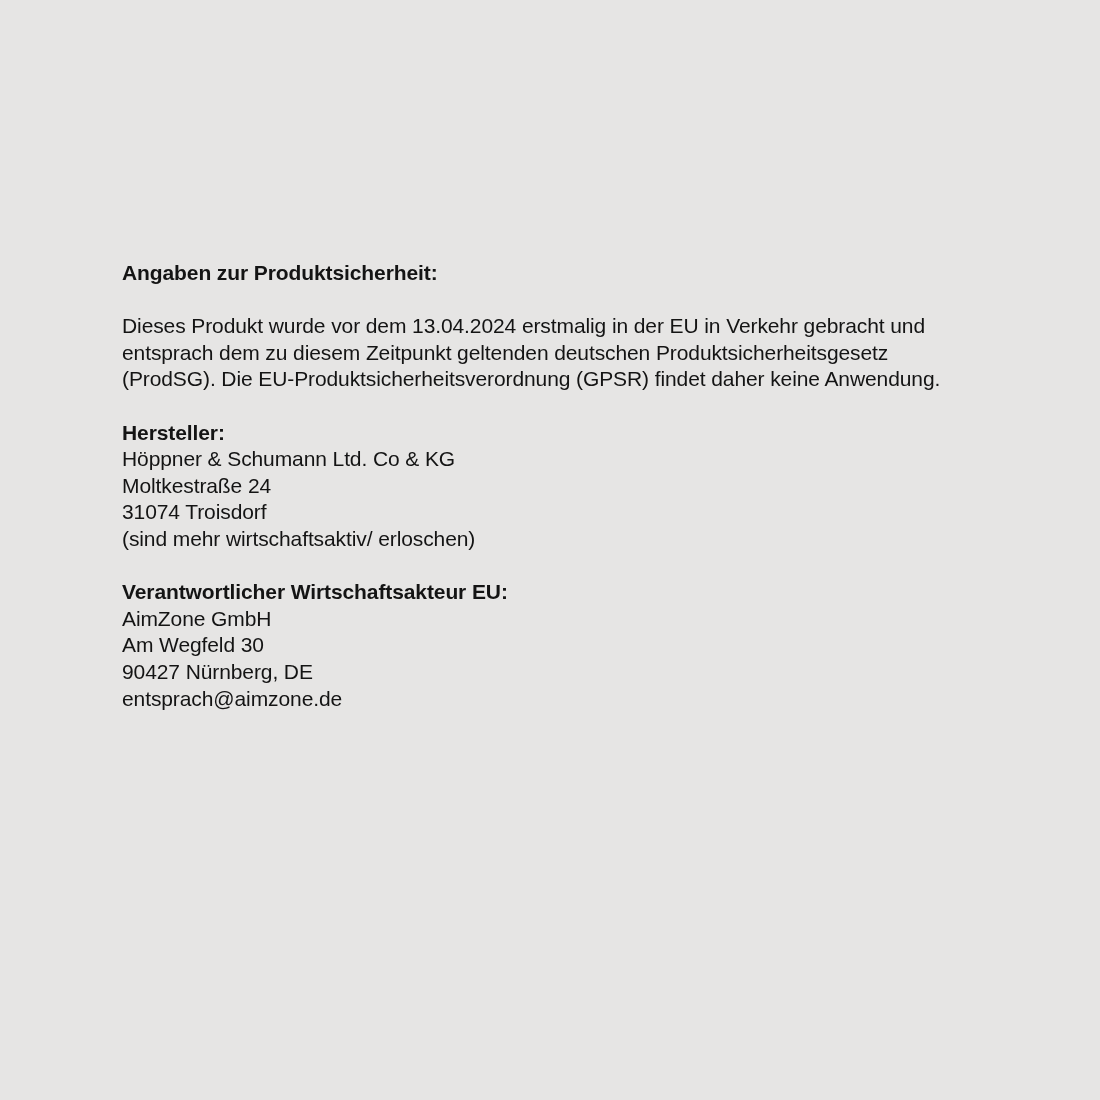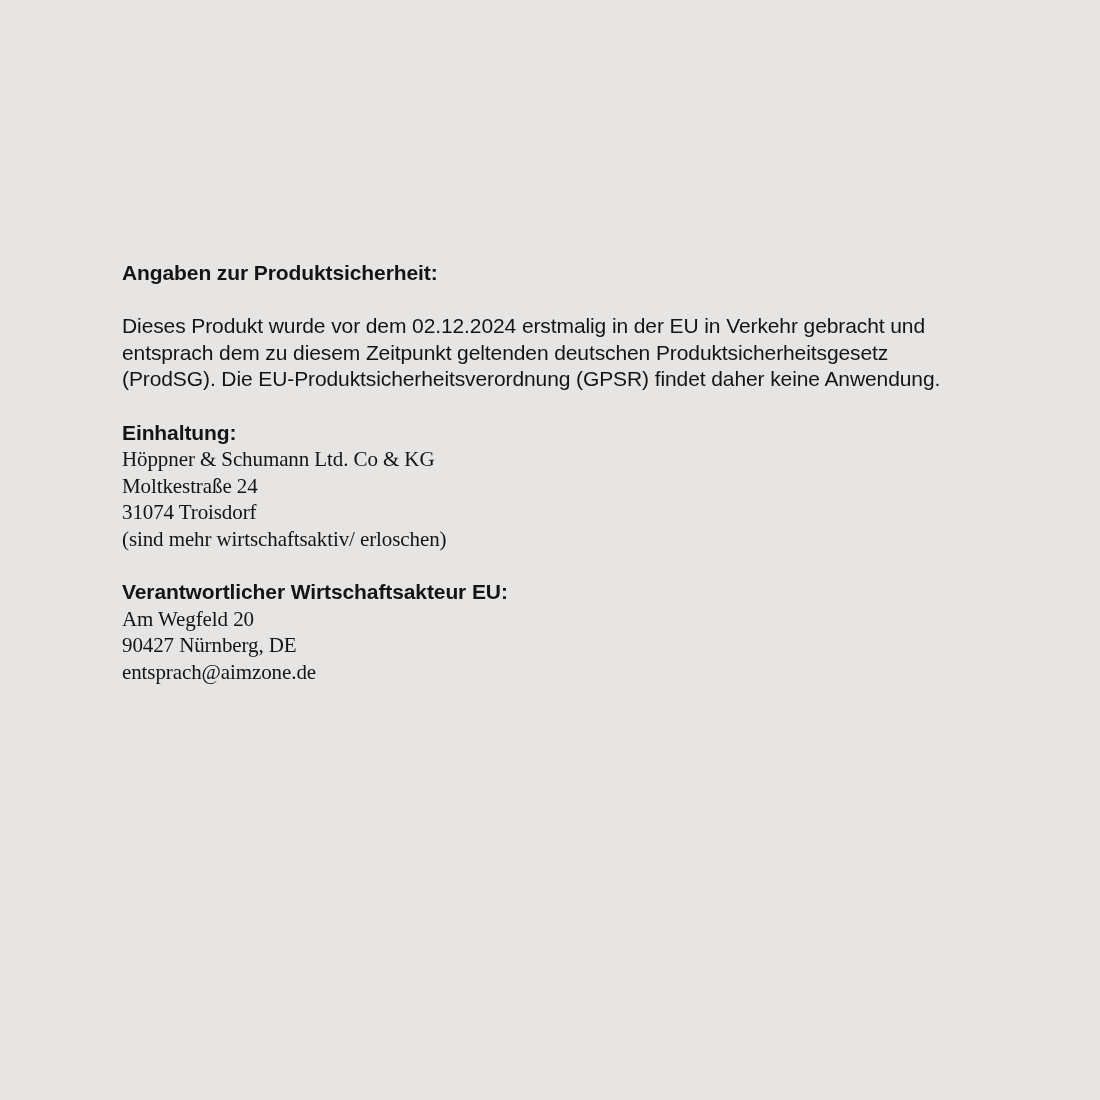--- a/index.html
+++ b/index.html
@@ -39,45 +39,45 @@
     white-space: pre-line;
   }
   .block {
     margin: 0 0 26.6px 0;
   }
   .subheading {
     font-weight: 700;
   }
   .line {
     font-weight: 400;
-    font-family: Liberation Serif, serif;
   }
 </style>
 </head>
 <body style="background: rgb(230, 229, 228); color: rgb(20, 20, 20);">
 
 <div class="page">
   <div class="content">
 
     <h1 class="heading">Angaben zur Produktsicherheit:</h1>
 
 
-    <p class="para">Dieses Produkt wurde vor dem 02.12.2024 erstmalig in der EU in Verkehr gebracht und
+    <p class="para">Dieses Produkt wurde vor dem 13.04.2024 erstmalig in der EU in Verkehr gebracht und
 entsprach dem zu diesem Zeitpunkt geltenden deutschen Produktsicherheitsgesetz
 (ProdSG). Die EU-Produktsicherheitsverordnung (GPSR) findet daher keine Anwendung.</p>
 
     <div class="block">
-      <div class="subheading">Einhaltung:</div>
+      <div class="subheading">Hersteller:</div>
       <div class="line">Höppner &amp; Schumann Ltd. Co &amp; KG</div>
       <div class="line">Moltkestraße 24</div>
       <div class="line">31074 Troisdorf</div>
       <div class="line">(sind mehr wirtschaftsaktiv/ erloschen)</div>
     </div>
 
     <div class="block">
       <div class="subheading">Verantwortlicher Wirtschaftsakteur EU:</div>
-      <div class="line">Am Wegfeld 20</div>
+      <div class="line">AimZone GmbH</div>
+      <div class="line">Am Wegfeld 30</div>
       <div class="line">90427 Nürnberg, DE</div>
       <div class="line">entsprach@aimzone.de</div>
     </div>
 
   </div>
 </div>
 
 </body></html>

